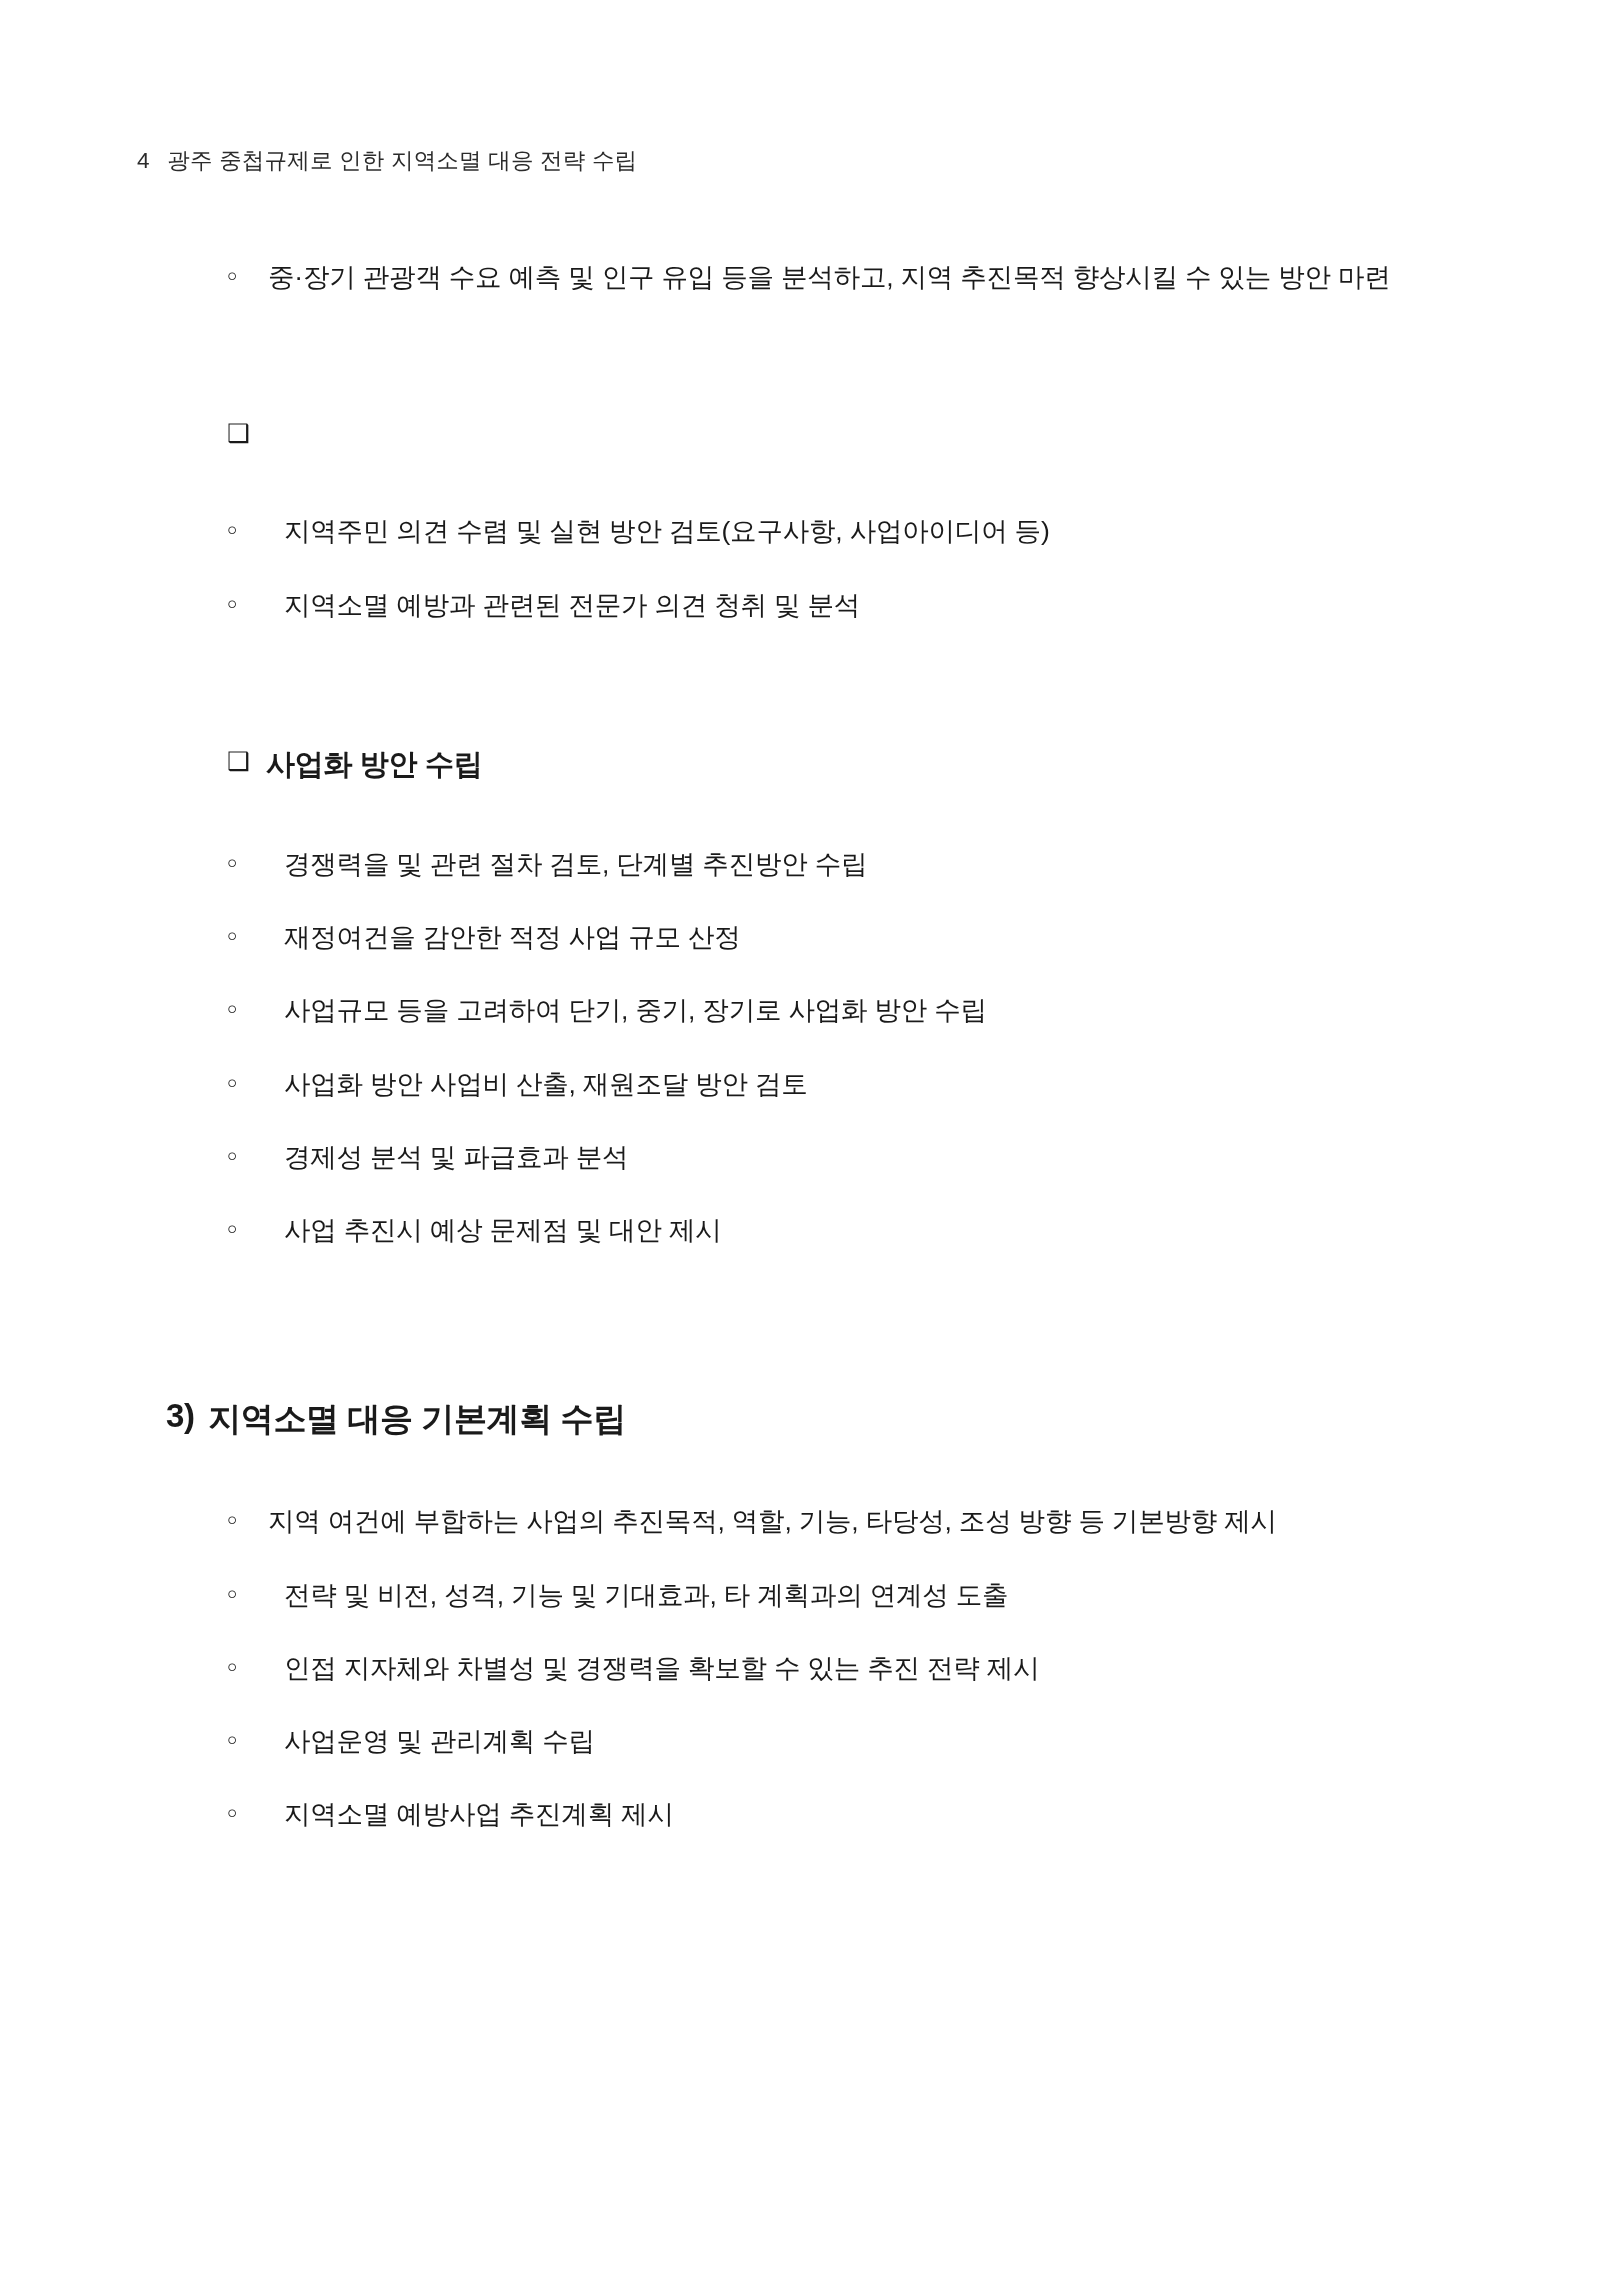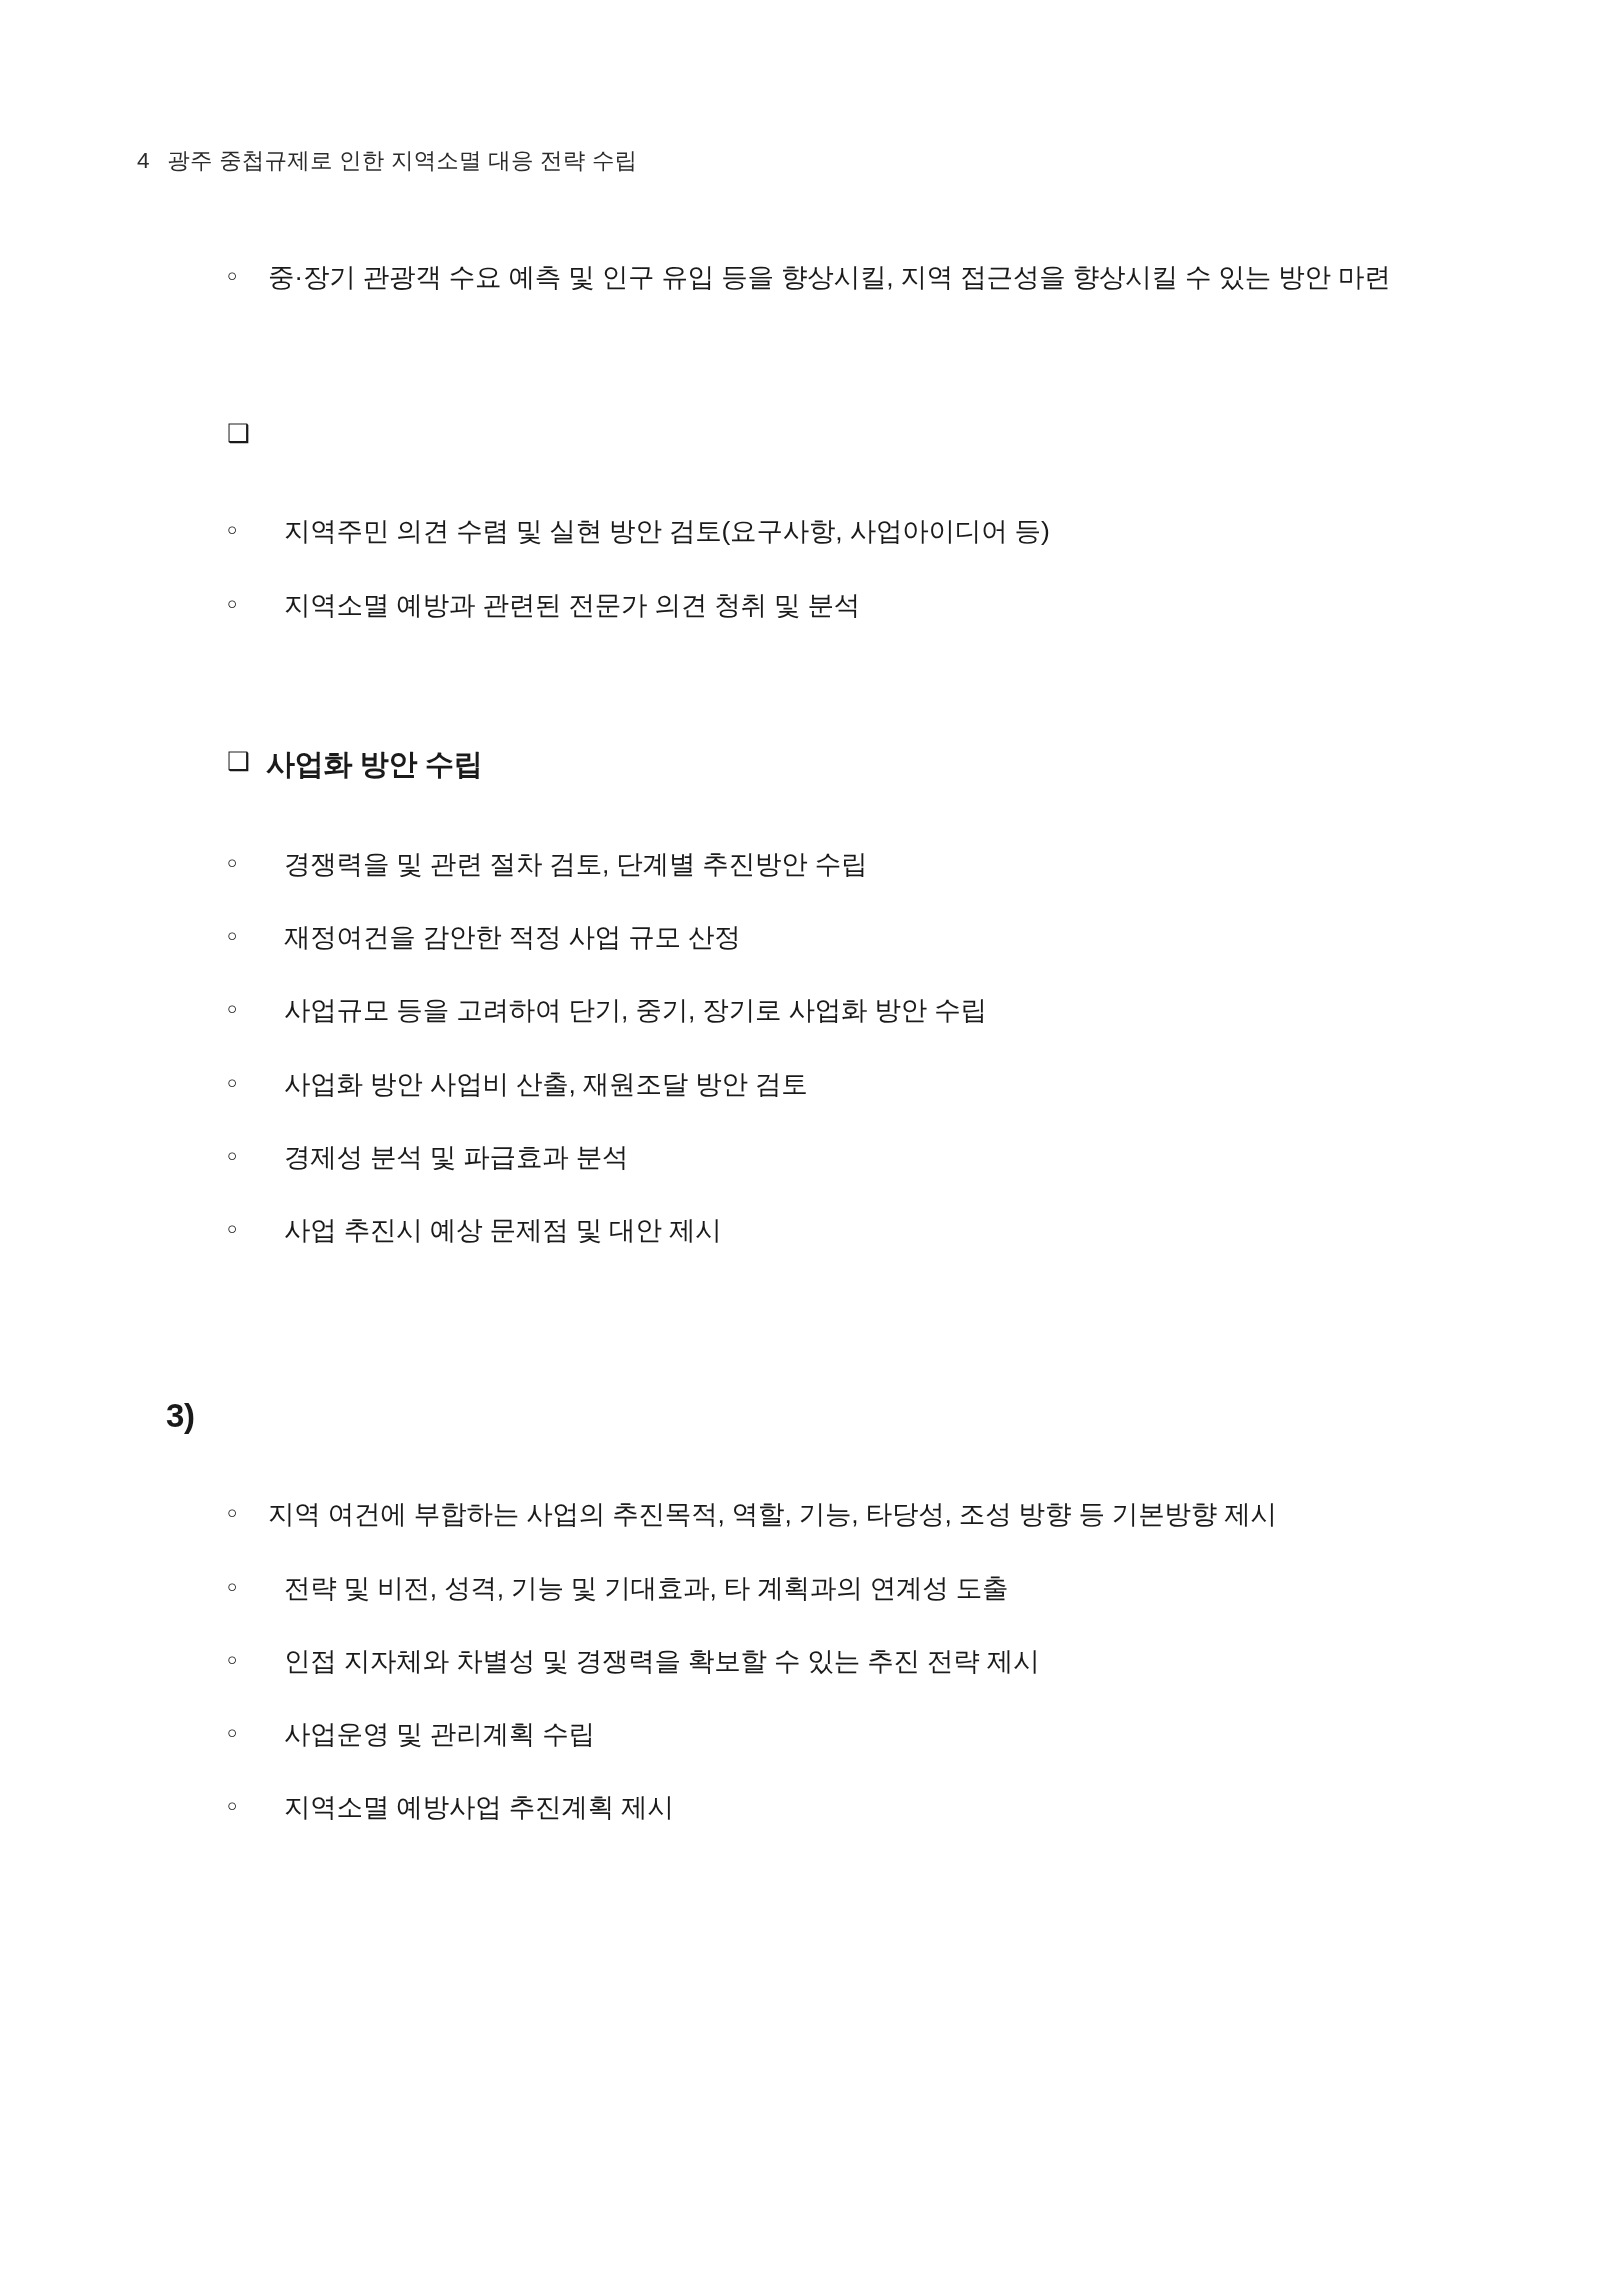--- a/index.html
+++ b/index.html
@@ -115,21 +115,21 @@
 <div class="page">
 
   <div class="page-header">
     <span class="pg-num">4</span><span>광주 중첩규제로 인한 지역소멸 대응 전략 수립</span>
   </div>
 
   <div class="content">
 
     <div class="item">
       <span class="cir">￮</span>
-      <span class="itext">중·장기 관광객 수요 예측 및 인구 유입 등을 향상시킬, 지역 접근성을 향상시킬 수 있는 방안 마련</span>
+      <span class="itext">중·장기 관광객 수요 예측 및 인구 유입 등을 분석하고, 지역 추진목적 향상시킬 수 있는 방안 마련</span>
     </div>
 
     <div class="gap-xl"></div>
 
     <div class="block-head">
       <span class="sq">❑</span>
     </div>
 
     <div class="gap-md"></div>
 
@@ -186,20 +186,21 @@
 
     <div class="item nojust">
       <span class="cir">￮</span>
       <span class="itext">사업 추진시 예상 문제점 및 대안 제시</span>
     </div>
 
     <div class="gap-xxl"></div>
 
     <div class="sect-head">
       <span class="num">3)</span>
+      <span>지역소멸 대응 기본계획 수립</span>
     </div>
 
     <div class="gap-md"></div>
 
     <div class="item">
       <span class="cir">￮</span>
       <span class="itext">지역 여건에 부합하는 사업의 추진목적, 역할, 기능, 타당성, 조성 방향 등 기본방향 제시</span>
     </div>
     <div class="gap-sm"></div>
 

